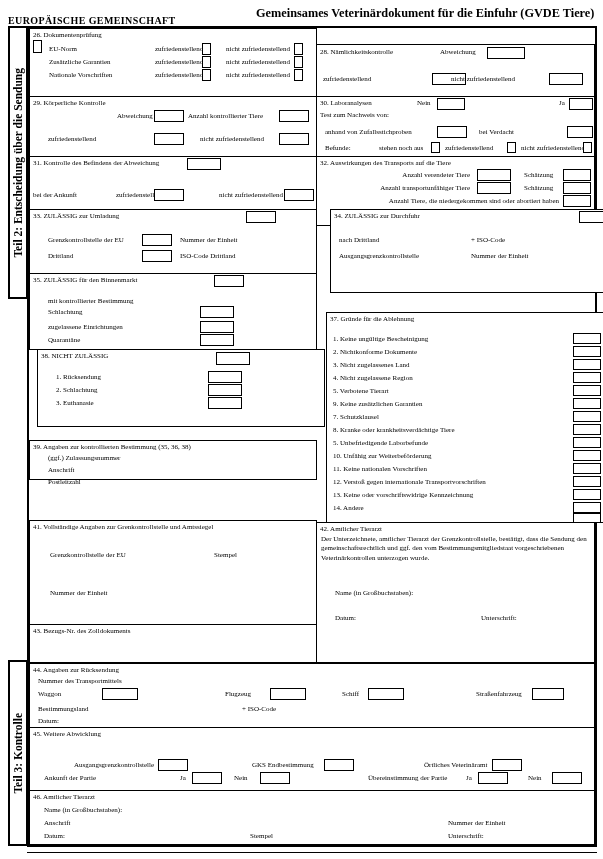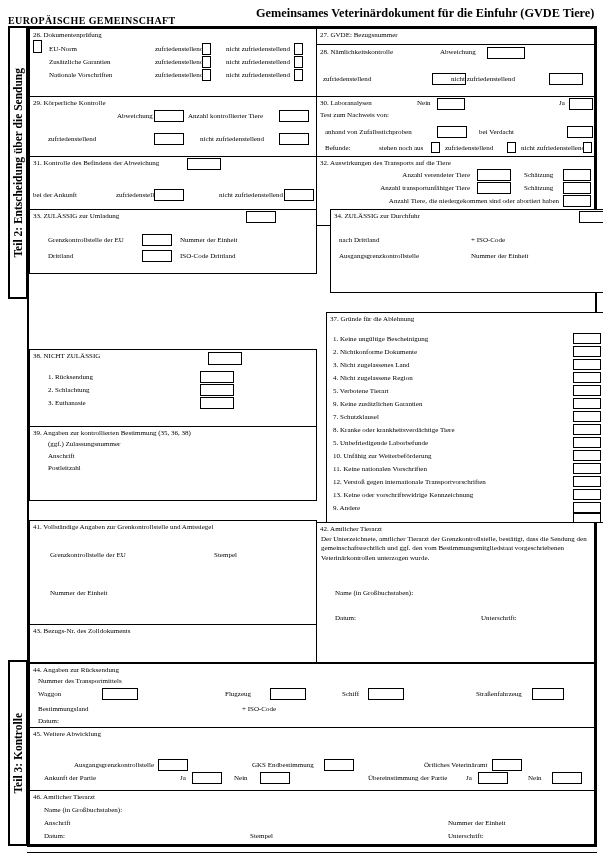--- a/index.html
+++ b/index.html
@@ -45,23 +45,20 @@
     <div class="cb" style="left:172px;top:27px"></div>
     <div class="lb" style="left:196px;top:29px">nicht zufriedenstellend</div>
     <div class="cb" style="left:264px;top:27px"></div>
     <div class="lb" style="left:19px;top:42px">Nationale Vorschriften</div>
     <div class="lb" style="left:125px;top:42px">zufriedenstellend</div>
     <div class="cb" style="left:172px;top:40px"></div>
     <div class="lb" style="left:196px;top:42px">nicht zufriedenstellend</div>
     <div class="cb" style="left:264px;top:40px"></div>
   </div>
 
-  <div class="sec" style="left:287px;top:0;width:279px;height:17px">
-    <div class="t">27. GVDE: Bezugsnummer</div>
-  </div>
 
   <div class="sec" style="left:287px;top:16px;width:279px;height:53px">
     <div class="t" style="top:3px">28. Nämlichkeitskontrolle</div>
     <div class="lb" style="left:123px;top:3px">Abweichung</div>
     <div class="bx" style="left:170px;top:2px;width:38px"></div>
     <div class="lb" style="left:6px;top:30px">zufriedenstellend</div>
     <div class="bx" style="left:115px;top:28px"></div>
     <div class="lb" style="left:134px;top:30px">nicht zufriedenstellend</div>
     <div class="bx" style="left:232px;top:28px"></div>
   </div>
@@ -135,20 +132,31 @@
 
   <div class="sec" style="left:301px;top:181px;width:279px;height:84px">
     <div class="t">34. ZULÄSSIG zur Durchfuhr</div>
     <div class="bx" style="left:248px;top:1px;width:28px"></div>
     <div class="lb" style="left:8px;top:26px">nach Drittland</div>
     <div class="lb" style="left:140px;top:26px">+ ISO-Code</div>
     <div class="lb" style="left:8px;top:42px">Ausgangsgrenzkontrollstelle</div>
     <div class="lb" style="left:140px;top:42px">Nummer der Einheit</div>
   </div>
 
+  <div class="sec" style="left:0;top:245px;width:288px;height:77px">
+    <div class="t">35. ZULÄSSIG für den Binnenmarkt</div>
+    <div class="bx" style="left:184px;top:1px;width:30px"></div>
+    <div class="lb" style="left:18px;top:23px">mit kontrollierter Bestimmung</div>
+    <div class="lb" style="left:18px;top:34px">Schlachtung</div>
+    <div class="bx" style="left:170px;top:32px"></div>
+    <div class="lb" style="left:18px;top:49px">zugelassene Einrichtungen</div>
+    <div class="bx" style="left:170px;top:47px"></div>
+    <div class="lb" style="left:18px;top:62px">Quarantäne</div>
+    <div class="bx" style="left:170px;top:60px"></div>
+  </div>
 
 
   <div class="sec" style="left:297px;top:284px;width:279px;height:211px">
     <div class="t">37. Gründe für die Ablehnung</div>
     <div class="lb" style="left:6px;top:22px">1. Keine ungültige Bescheinigung</div>
     <div class="bx" style="left:246px;top:20px;width:28px;height:11px"></div>
     <div class="lb" style="left:6px;top:35px">2. Nichtkonforme Dokumente</div>
     <div class="bx" style="left:246px;top:33px;width:28px;height:11px"></div>
     <div class="lb" style="left:6px;top:48px">3. Nicht zugelassenes Land</div>
     <div class="bx" style="left:246px;top:46px;width:28px;height:11px"></div>
@@ -165,37 +173,37 @@
     <div class="lb" style="left:6px;top:126px">5. Unbefriedigende Laborbefunde</div>
     <div class="bx" style="left:246px;top:124px;width:28px;height:11px"></div>
     <div class="lb" style="left:6px;top:139px">10. Unfähig zur Weiterbeförderung</div>
     <div class="bx" style="left:246px;top:137px;width:28px;height:11px"></div>
     <div class="lb" style="left:6px;top:152px">11. Keine nationalen Vorschriften</div>
     <div class="bx" style="left:246px;top:150px;width:28px;height:11px"></div>
     <div class="lb" style="left:6px;top:165px">12. Verstoß gegen internationale Transportvorschriften</div>
     <div class="bx" style="left:246px;top:163px;width:28px;height:11px"></div>
     <div class="lb" style="left:6px;top:178px">13. Keine oder vorschriftswidrige Kennzeichnung</div>
     <div class="bx" style="left:246px;top:176px;width:28px;height:11px"></div>
-    <div class="lb" style="left:6px;top:191px">9. Andere</div>
+    <div class="lb" style="left:6px;top:191px">14. Andere</div>
     <div class="bx" style="left:246px;top:189px;width:28px;height:11px"></div>
     <div class="bx" style="left:246px;top:200px;width:28px;height:10px"></div>
   </div>
 
-  <div class="sec" style="left:0;top:321px;width:288px;height:78px">
+  <div class="sec" style="left:8px;top:321px;width:288px;height:78px">
     <div class="t">38. NICHT ZULÄSSIG</div>
     <div class="bx" style="left:178px;top:2px;height:13px"></div>
     <div class="lb" style="left:18px;top:23px">1. Rücksendung</div>
     <div class="bx" style="left:170px;top:21px"></div>
     <div class="lb" style="left:18px;top:36px">2. Schlachtung</div>
     <div class="bx" style="left:170px;top:34px"></div>
     <div class="lb" style="left:18px;top:49px">3. Euthanasie</div>
     <div class="bx" style="left:170px;top:47px"></div>
   </div>
 
-  <div class="sec" style="left:0;top:398px;width:288px;height:75px">
+  <div class="sec" style="left:0;top:412px;width:288px;height:40px">
     <div class="t">39. Angaben zur kontrollierten Bestimmung (35, 36, 38)</div>
     <div class="lb" style="left:18px;top:13px">(ggf.) Zulassungsnummer</div>
     <div class="lb" style="left:18px;top:25px">Anschrift</div>
     <div class="lb" style="left:18px;top:37px">Postleitzahl</div>
   </div>
 
 
   <div class="sec" style="left:0;top:492px;width:288px;height:105px">
     <div class="t">41. Vollständige Angaben zur Grenkontrollstelle und Amtssiegel</div>
     <div class="lb" style="left:20px;top:30px">Grenzkontrollstelle der EU</div>

